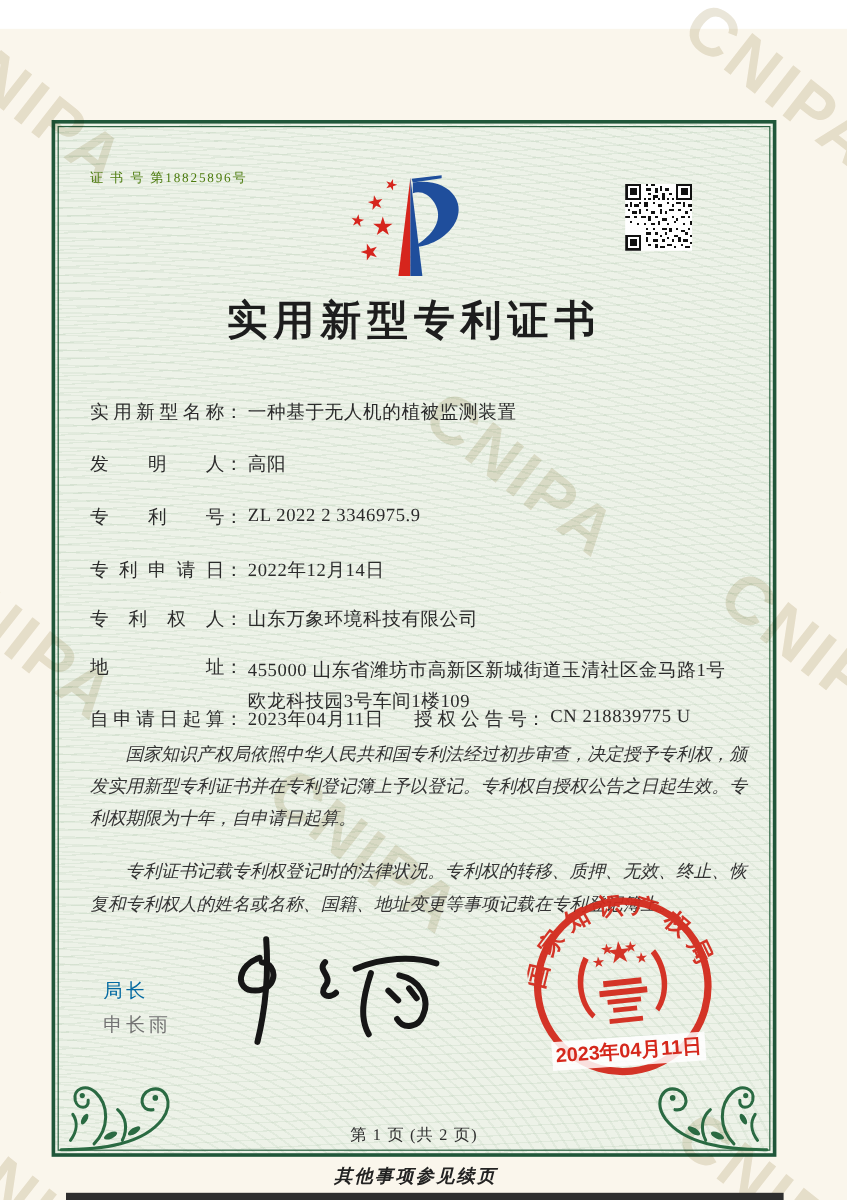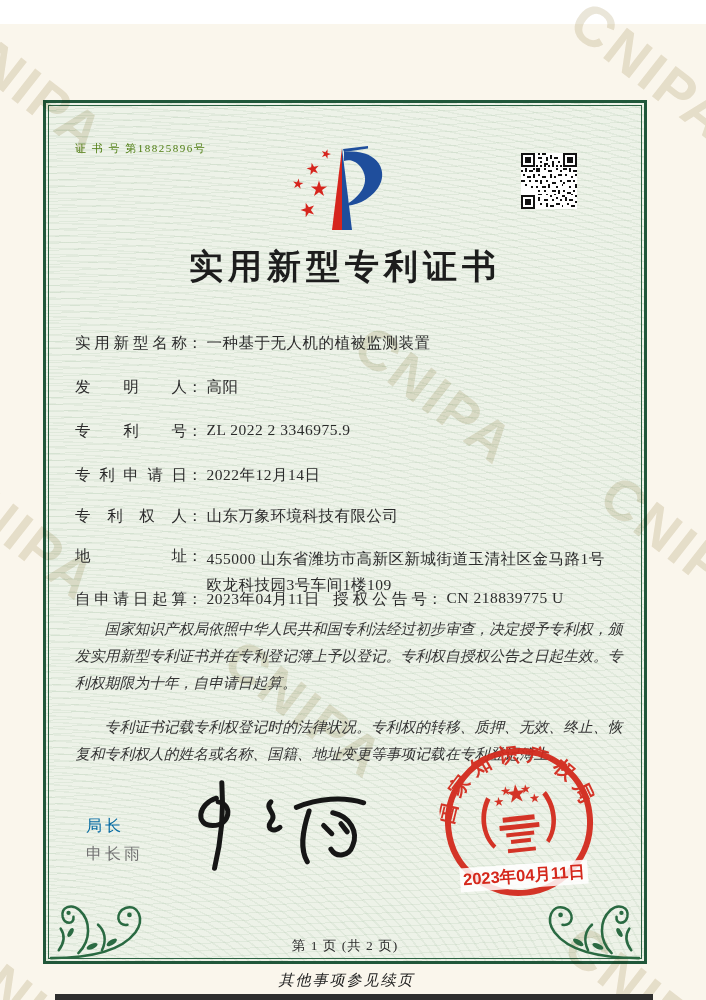--- a/index.html
+++ b/index.html
@@ -39,21 +39,21 @@
   .title{
     position:absolute; left:43px; top:244px; width:604px; text-align:center;
     font-size:34px; font-weight:bold; letter-spacing:5px; color:#1d1d1d;
   }
 
   .row{position:absolute; left:75px; font-size:15.5px; white-space:nowrap; color:#2b2b2b;margin-top:27px;}
   .lbl{display:inline-block; width:112px; text-align:justify; text-align-last:justify; vertical-align:top;}
   .colon{display:inline-block; vertical-align:top; margin:0 4px 0 0;}
   .val{display:inline-block; vertical-align:top; letter-spacing:.5px;}
   .addr-val{display:inline-block; vertical-align:top; width:448px; white-space:normal; line-height:1.7; letter-spacing:.5px;}
-  .pair2{position:absolute; left:258px; top:0;}
+  .pair2{position:absolute; left:270px; top:0;}
   .lbl2{display:inline-block; width:94px; text-align:justify; text-align-last:justify; vertical-align:top;}
 
   .paras{
     position:absolute; left:75px; top:600px; width:560px;
     font-style:italic; font-size:14.8px; line-height:1.84; color:#333;
   }
   .paras p{margin:16px 0 1px 0; text-indent:2em;}
 
   .signer-title{position:absolute; left:86px; top:816px; font-family:"Liberation Sans", sans-serif; font-size:16px; letter-spacing:3px; color:#0369a1;}
   .signer-name{position:absolute; left:86px; top:844px; font-family:"Liberation Sans", sans-serif; font-size:16px; letter-spacing:3px; color:#737373;}
@@ -62,21 +62,21 @@
   .seal{position:absolute; left:441px; top:744px; width:156px; height:156px; transform:rotate(-6deg); opacity:.95;}
   .seal-date{
     position:absolute; left:460px; top:864px; width:128px; text-align:center;
     font-family:"Liberation Sans", sans-serif; font-size:16.5px; font-weight:bold;
     color:#d5281c; background:rgba(255,255,255,.85); transform:rotate(-4deg); padding:1px 0;
   }
 
   .page-num{position:absolute; left:43px; top:937px; width:604px; text-align:center; font-size:13.5px; letter-spacing:1px; color:#2e2e2e;}
   .foot-note{
     position:absolute; left:0; top:971px; width:693px; text-align:center;
-    font-size:15px; font-weight:normal; font-style:italic; letter-spacing:2px; color:#222; z-index:5;
+    font-size:15px; font-weight:bold; font-style:italic; letter-spacing:2px; color:#222; z-index:5;
   }
   .scan-bar{position:absolute; left:55px; top:994px; width:598px; height:6px; background:#2e2e2e; z-index:5;}
 </style>
 </head>
 <body>
 
 <div class="page">
 
   <div class="top-strip"></div>
 

